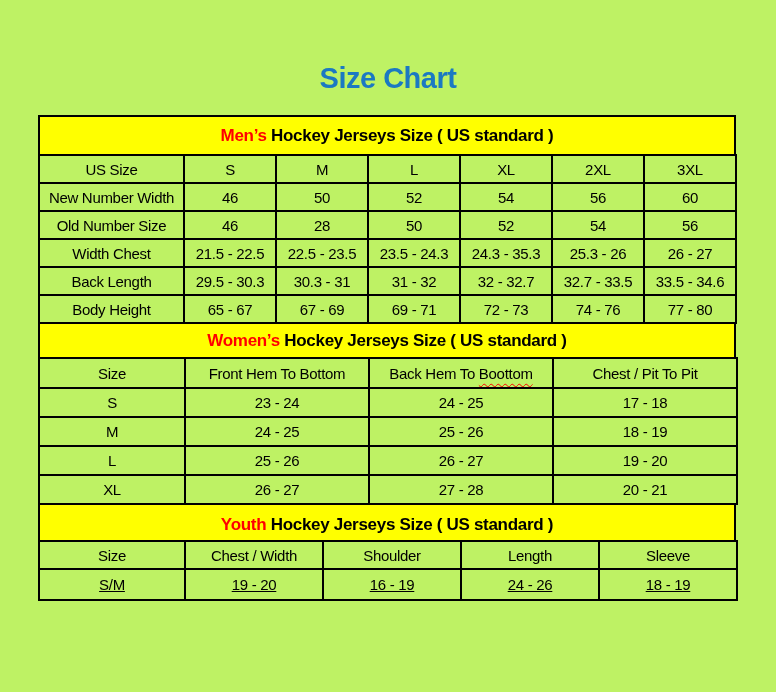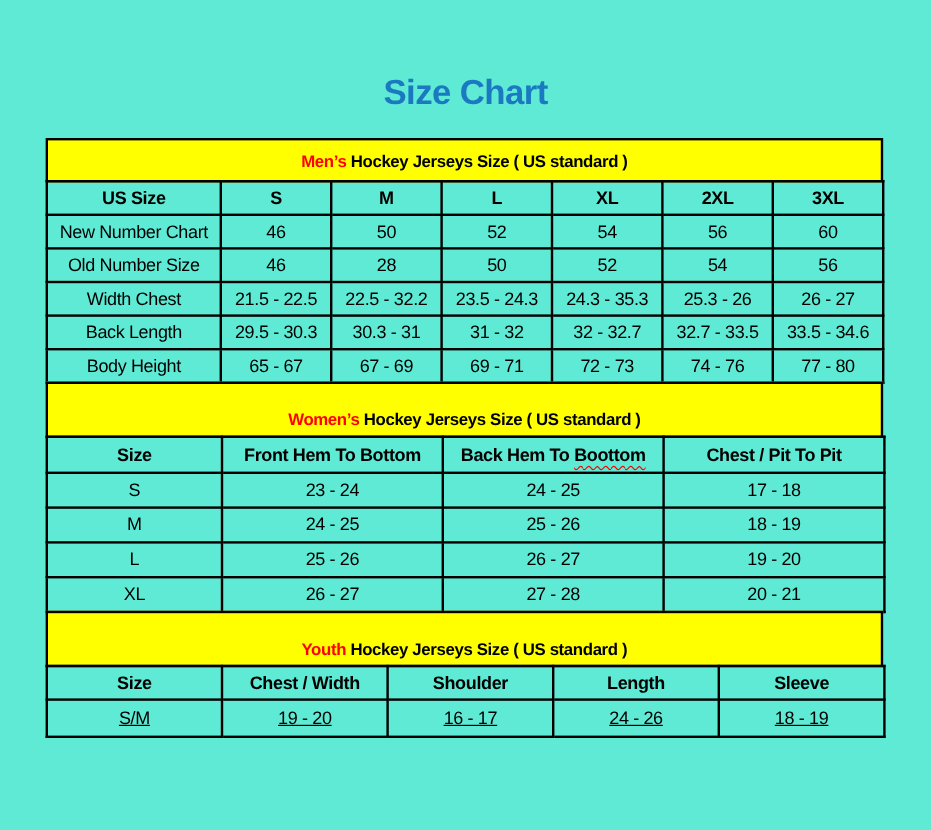--- a/index.html
+++ b/index.html
@@ -7,66 +7,66 @@
     padding: 0;
     background: #ffffff;
     font-family: "Liberation Sans", "DejaVu Sans", sans-serif;
     color: #000000;
   }
   .page {
     position: relative;
     width: 776px;
     height: 692px;
     overflow: hidden;
-    background: #5eead4;
+    background: #bef264;
   }
   .page-title {
     margin-top: 62px;
     text-align: center;
     font-size: 29px;
     font-weight: bold;
     letter-spacing: -0.5px;
     color: #1b79c2;
   }
   .chart {
     width: 698px;
     margin: 20px 0 0 38px;
   }
   .banner {
     box-sizing: border-box;
     border: 2px solid #000000;
     background: #ffff00;
     text-align: center;
     font-weight: bold;
-    font-size: 14px;
+    font-size: 17px;
     letter-spacing: -0.3px;
     padding: 9px 0 8px 0;
   }
-  .banner.tight { padding: 21px 0 6px 0; }
-  .banner.tighter { padding: 22px 0 5px 0; }
+  .banner.tight { padding: 7px 0 6px 0; }
+  .banner.tighter { padding: 10px 0 5px 0; }
   .banner .hl { color: #ff0000; }
   .banner + table { margin-top: -2px; }
   table.grid {
     width: 100%;
     border-collapse: collapse;
     table-layout: fixed;
     margin-top: -2px;
   }
   table.grid th,
   table.grid td {
     border: 2px solid #000000;
     text-align: center;
     vertical-align: middle;
     font-size: 15px;
     letter-spacing: -0.3px;
     padding: 0 2px;
     overflow: hidden;
     white-space: nowrap;
   }
-  table.grid th { font-weight: bold; }
+  table.grid th { font-weight: normal; }
   table.grid td { font-weight: normal; }
   td.rowlabel-bold { font-weight: bold; }
   .mens th, .mens td { height: 26px; }
   .womens th { height: 28px; }
   .womens td { height: 27px; }
   .youth th { height: 26px; }
   .youth td { height: 29px; text-decoration: underline; }
   .squiggle {
     text-decoration: underline wavy #ff0000;
     text-decoration-thickness: 1px;
@@ -101,41 +101,41 @@
           <th>S</th>
           <th>M</th>
           <th>L</th>
           <th>XL</th>
           <th>2XL</th>
           <th>3XL</th>
         </tr>
       </thead>
       <tbody>
         <tr>
-          <td>New Number Chart</td>
+          <td>New Number Width</td>
           <td>46</td>
           <td>50</td>
           <td>52</td>
           <td>54</td>
           <td>56</td>
           <td>60</td>
         </tr>
         <tr>
           <td>Old Number Size</td>
           <td>46</td>
           <td>28</td>
           <td>50</td>
           <td>52</td>
           <td>54</td>
           <td>56</td>
         </tr>
         <tr>
           <td>Width Chest</td>
           <td>21.5 - 22.5</td>
-          <td>22.5 - 32.2</td>
+          <td>22.5 - 23.5</td>
           <td>23.5 - 24.3</td>
           <td>24.3 - 35.3</td>
           <td>25.3 - 26</td>
           <td>26 - 27</td>
         </tr>
         <tr>
           <td>Back Length</td>
           <td>29.5 - 30.3</td>
           <td>30.3 - 31</td>
           <td>31 - 32</td>
@@ -216,21 +216,21 @@
           <th>Chest / Width</th>
           <th>Shoulder</th>
           <th>Length</th>
           <th>Sleeve</th>
         </tr>
       </thead>
       <tbody>
         <tr>
           <td class="rowlabel-bold">S/M</td>
           <td>19 - 20</td>
-          <td>16 - 17</td>
+          <td>16 - 19</td>
           <td>24 - 26</td>
           <td>18 - 19</td>
         </tr>
       </tbody>
     </table>
 
   </div>
 </div>
 
 </body></html>

